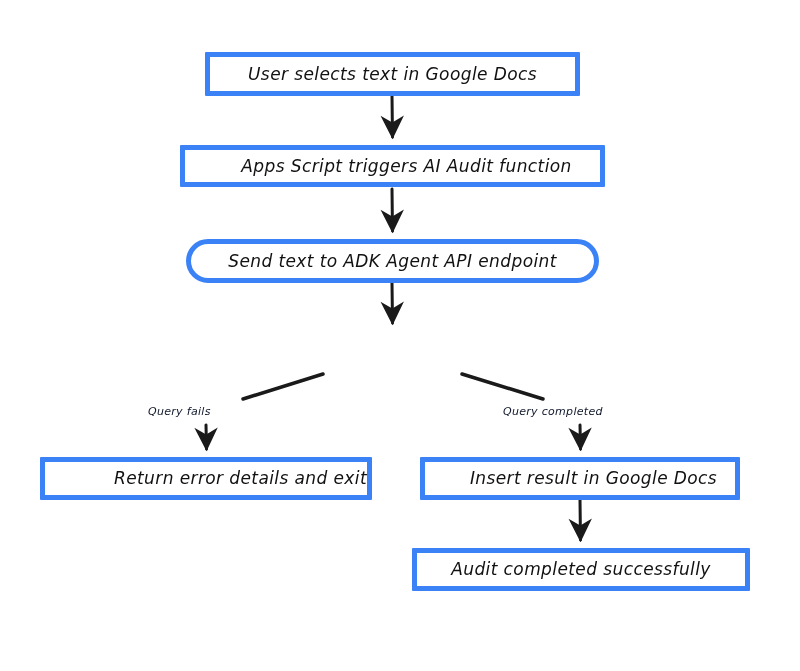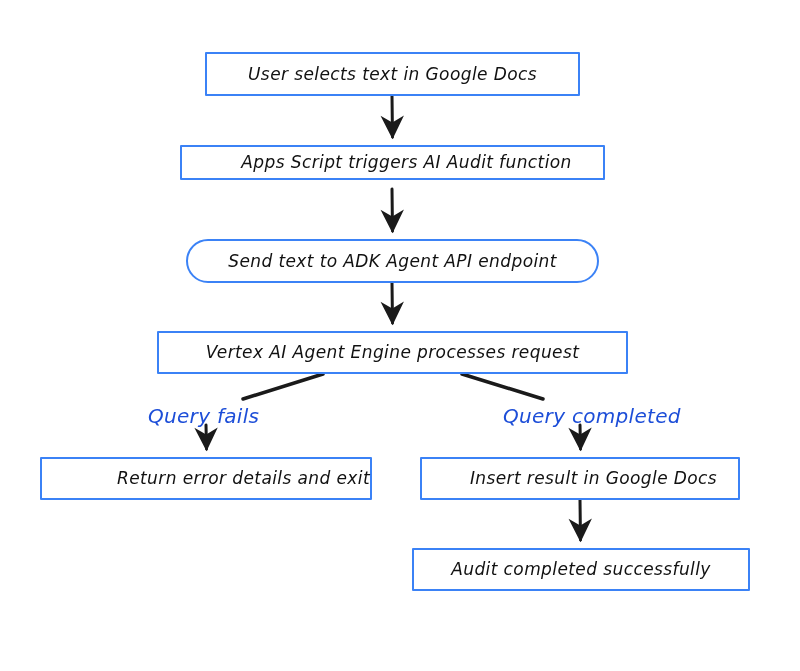--- a/index.html
+++ b/index.html
@@ -24,48 +24,48 @@
     left: 0;
     top: 0;
     width: 800px;
     height: 671px;
     pointer-events: none;
   }
   .node {
     position: absolute;
     box-sizing: border-box;
     background: #ffffff;
-    border: 2px solid #3b82f6;
+    border: 5px solid #3b82f6;
     display: flex;
     align-items: center;
     justify-content: center;
     border-radius: 1px;
   }
   .node-label {
     font-family: "DejaVu Sans", sans-serif;
     font-size: 17px;
     font-style: italic;
     letter-spacing: 0.4px;
     color: #111111;
     white-space: nowrap;
     line-height: 1;
   }
   .edge-label {
     position: absolute;
     font-family: "DejaVu Sans", sans-serif;
-    font-size: 20px;
+    font-size: 11px;
     font-style: italic;
     letter-spacing: 0.3px;
-    color: #1d4ed8;
+    color: #0f172a;
     white-space: nowrap;
     line-height: 1;
   }
   
   #node-select-text      { left: 205px; top: 52px;  width: 375px; height: 44px; }
-  #node-trigger-audit    { left: 180px; top: 145px; width: 425px; height: 35px; padding-left: 28px; }
+  #node-trigger-audit    { left: 180px; top: 145px; width: 425px; height: 42px; padding-left: 28px; }
   #node-send-text        { left: 186px; top: 239px; width: 413px; height: 44px; border-radius: 22px; }
   #node-vertex-process   { left: 157px; top: 331px; width: 471px; height: 43px; }
   #node-return-error     { left: 40px;  top: 457px; width: 332px; height: 43px; justify-content: flex-end; }
   #node-insert-result    { left: 420px; top: 457px; width: 320px; height: 43px; padding-left: 27px; }
   #node-audit-complete   { left: 412px; top: 548px; width: 338px; height: 43px; }
   
   #label-query-fails      { left: 148px; top: 406px; }
   #label-query-successful { left: 503px; top: 406px; }
 </style>
 </head>
@@ -112,23 +112,20 @@
   </div>
 
   <div class="node" id="node-trigger-audit">
     <span class="node-label">Apps Script triggers AI Audit function</span>
   </div>
 
   <div class="node" id="node-send-text">
     <span class="node-label">Send text to ADK Agent API endpoint</span>
   </div>
 
-  <div class="node" id="node-vertex-process">
-    <span class="node-label">Vertex AI Agent Engine processes request</span>
-  </div>
 
   <div class="node" id="node-return-error">
     <span class="node-label">Return error details and exit</span>
   </div>
 
   <div class="node" id="node-insert-result">
     <span class="node-label">Insert result in Google Docs</span>
   </div>
 
   <div class="node" id="node-audit-complete">

